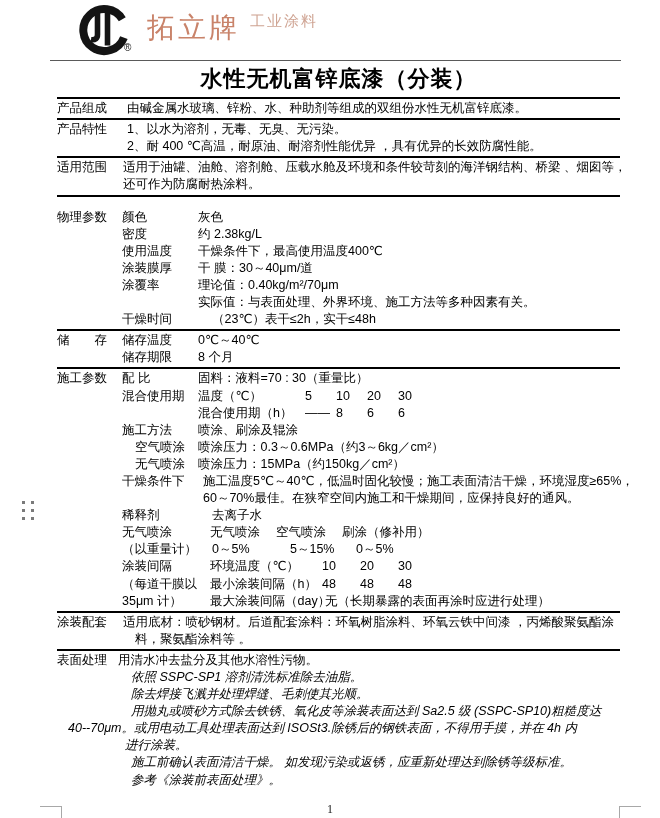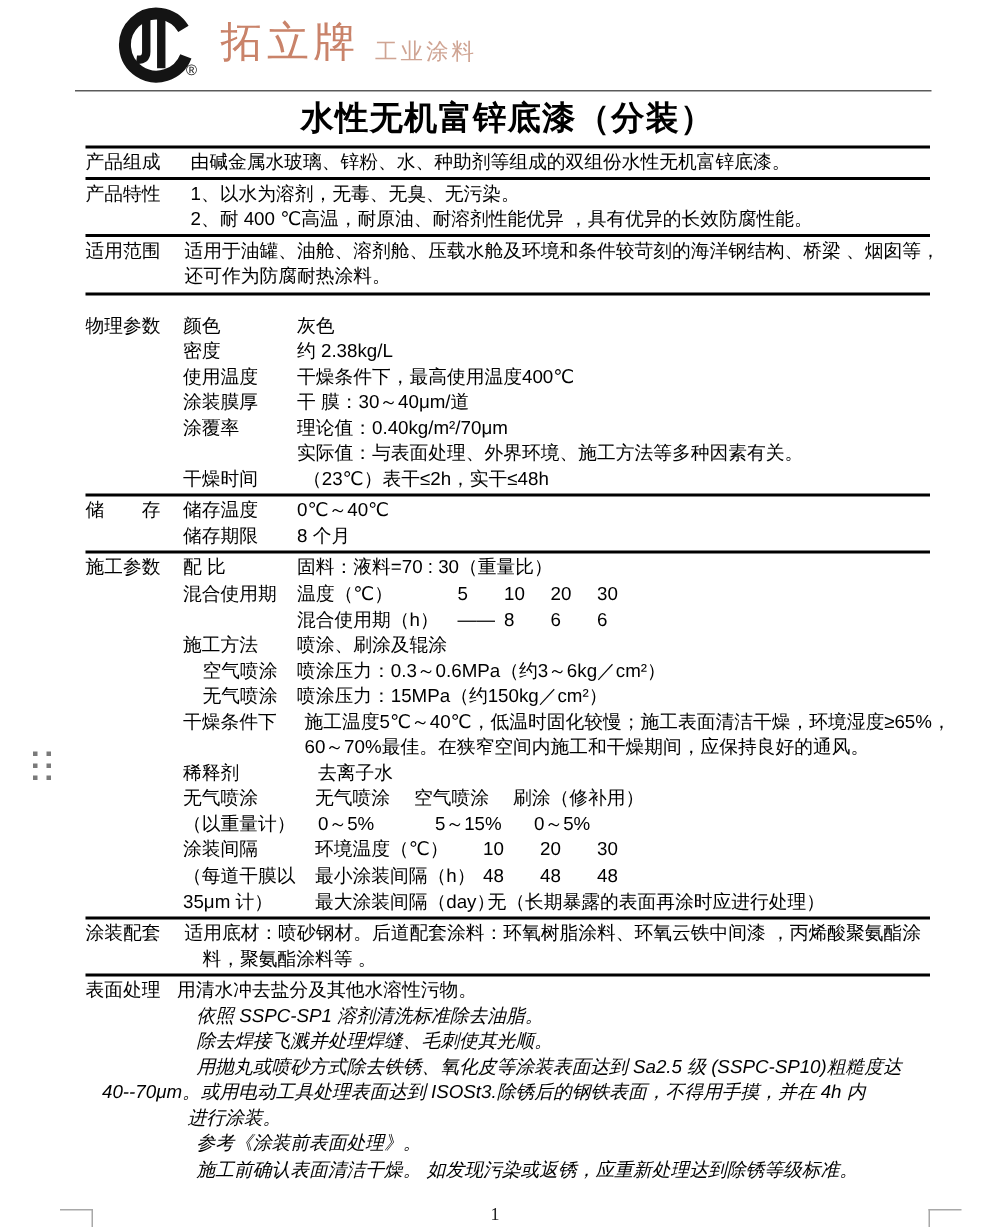--- a/index.html
+++ b/index.html
@@ -7,21 +7,21 @@
         font-family:"Liberation Sans","DejaVu Sans",sans-serif;font-size:12.5px;
         line-height:17.1px;color:#000;}
   .content{position:absolute;left:57px;top:0;width:563px;}
 
   
   .hdr{position:relative;height:60px;}
   .logo{position:absolute;left:21px;top:3px;}
   .reg{position:absolute;left:67px;top:39px;font-size:10px;color:#111;}
   .brand{position:absolute;left:90px;top:12px;font-size:28px;line-height:32px;
          color:#c9836a;letter-spacing:3px;font-weight:500;}
-  .brand-sub{position:absolute;left:193px;top:26px;font-size:15px;line-height:18px;
+  .brand-sub{position:absolute;left:193px;top:12px;font-size:15px;line-height:18px;
          color:#cfa493;letter-spacing:2px;}
   .hdr-rule{border-top:1px solid #5a5a5a;margin-left:-7px;margin-right:-1px;}
 
   .title{text-align:center;font-weight:bold;font-size:22px;letter-spacing:1px;
          padding:9px 0 10px 0;font-family:"Liberation Serif","DejaVu Serif",serif;}
 
   .rule{border-top:2px solid #000;}
   .gap{height:11px;}
 
   .sec{padding:1px 0;}
@@ -41,21 +41,21 @@
   
   .ta{display:inline-block;width:66px;box-sizing:border-box;}
   .ta.first{padding-left:12px;width:78px;}
   .ta.v{padding-left:12px;}
   .ta.v.first{padding-left:14px;width:80px;}
   
   .ic0{display:inline-block;width:124px;padding-left:12px;box-sizing:border-box;}
   .in{display:inline-block;width:38px;}
   .imax{padding-left:3px;}
 
-  .pad4{padding-left:4px;}
+  .pad4{padding-left:4px;margin-left:10px;}
   .pad5{padding-left:5px;}
 
   
   .lines div{white-space:nowrap;}
 
   
   .coat-cont{margin-left:78px;white-space:nowrap;}
   .surf-line{margin-left:74px;white-space:nowrap;font-style:italic;}
   .surf-line.out{margin-left:11px;}
   .surf-line.short{margin-left:68px;}
@@ -284,22 +284,22 @@
     <div class="sec">
       <div class="row">
         <div class="lb61">表面处理</div>
         <div class="val">用清水冲去盐分及其他水溶性污物。</div>
       </div>
       <div class="surf-line">依照 SSPC-SP1 溶剂清洗标准除去油脂。</div>
       <div class="surf-line">除去焊接飞溅并处理焊缝、毛刺使其光顺。</div>
       <div class="surf-line">用抛丸或喷砂方式除去铁锈、氧化皮等涂装表面达到 Sa2.5 级 (SSPC-SP10)粗糙度达</div>
       <div class="surf-line out">40--70μm。或用电动工具处理表面达到 ISOSt3.除锈后的钢铁表面，不得用手摸，并在 4h 内</div>
       <div class="surf-line short">进行涂装。</div>
+      <div class="surf-line">施工前确认表面清洁干燥。 如发现污染或返锈，应重新处理达到除锈等级标准。</div>
       <div class="surf-line">参考《涂装前表面处理》。</div>
-      <div class="surf-line">施工前确认表面清洁干燥。 如发现污染或返锈，应重新处理达到除锈等级标准。</div>
     </div>
 
   </div>
 
   <div class="pageno">1</div>
   <div class="mark-l"></div>
   <div class="mark-r"></div>
 
 </div>
 

